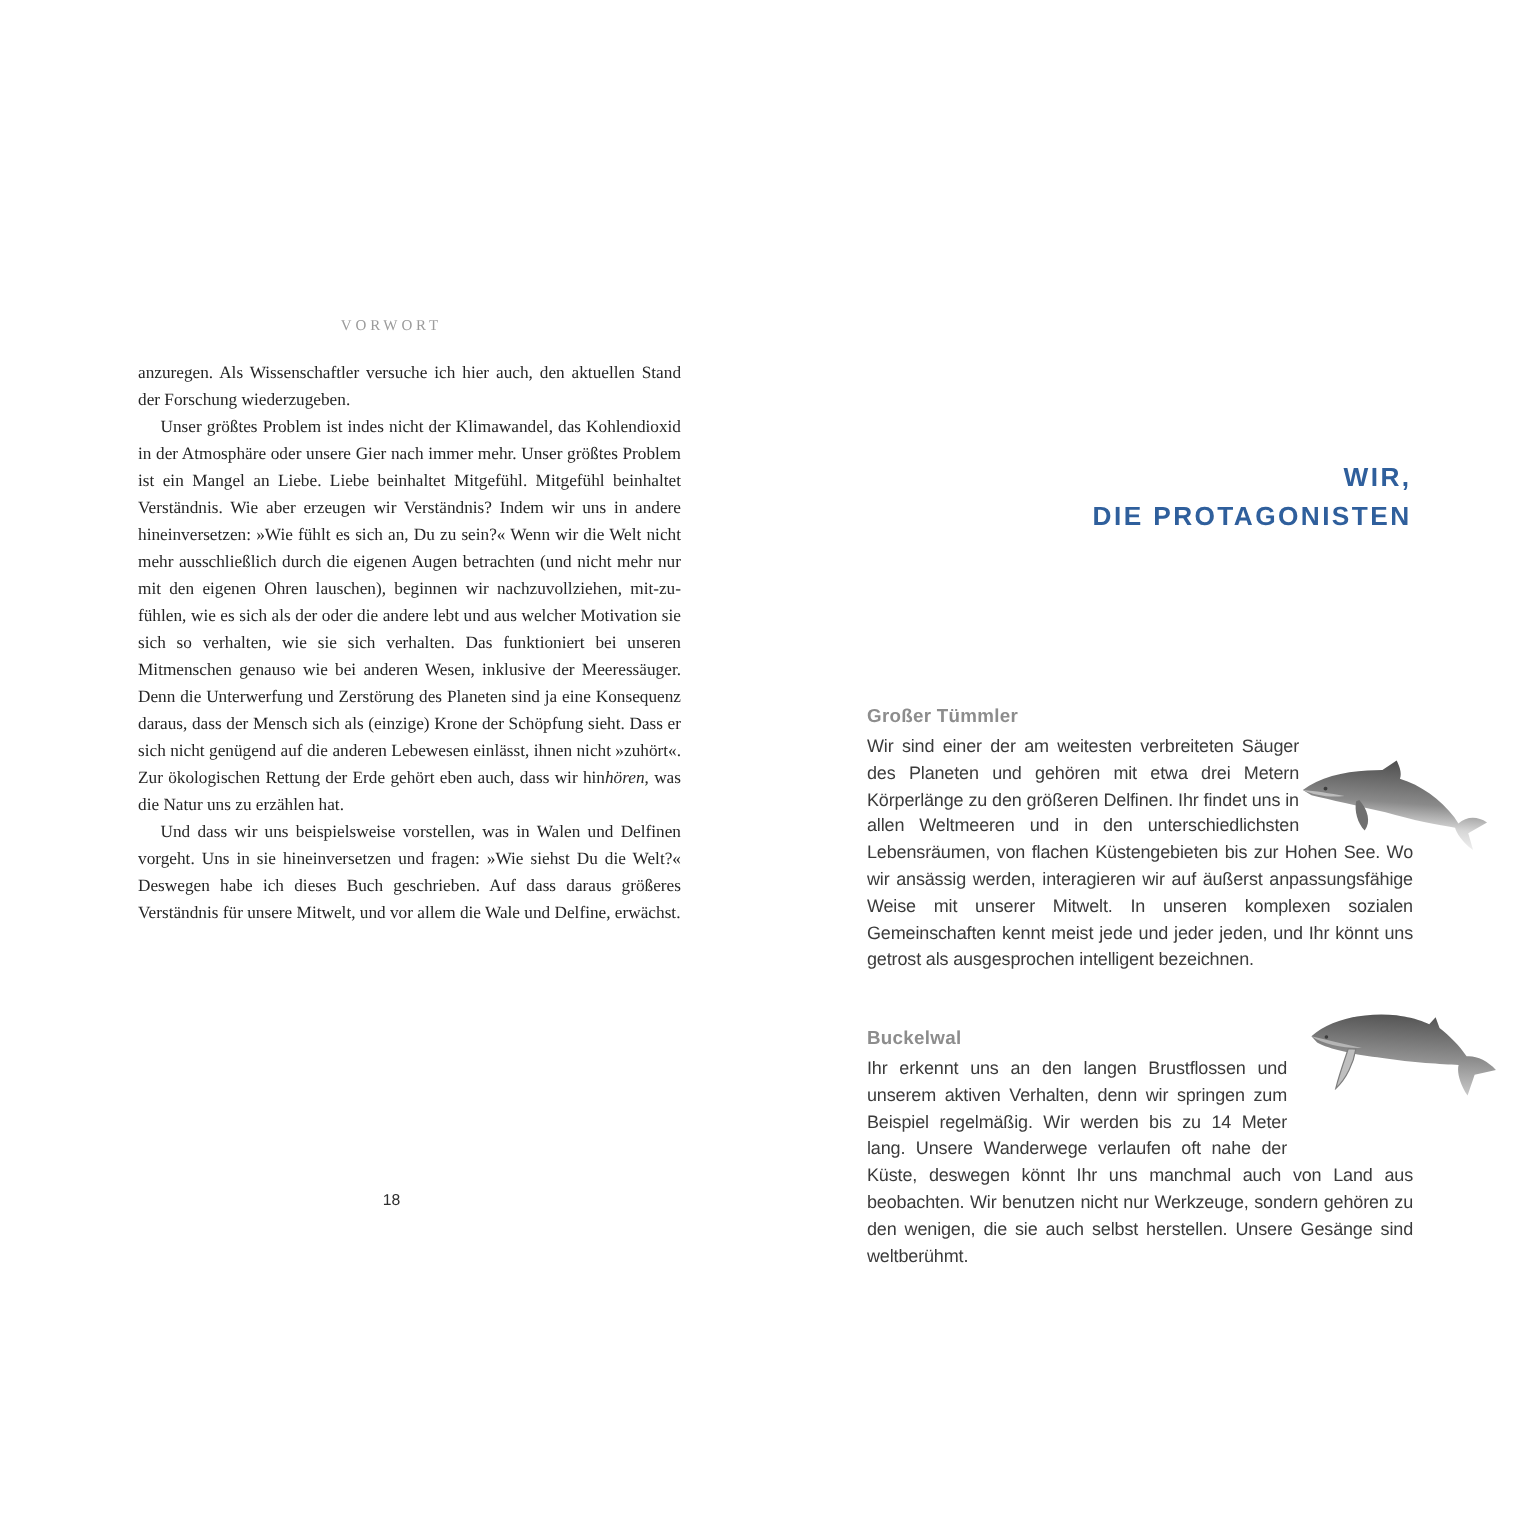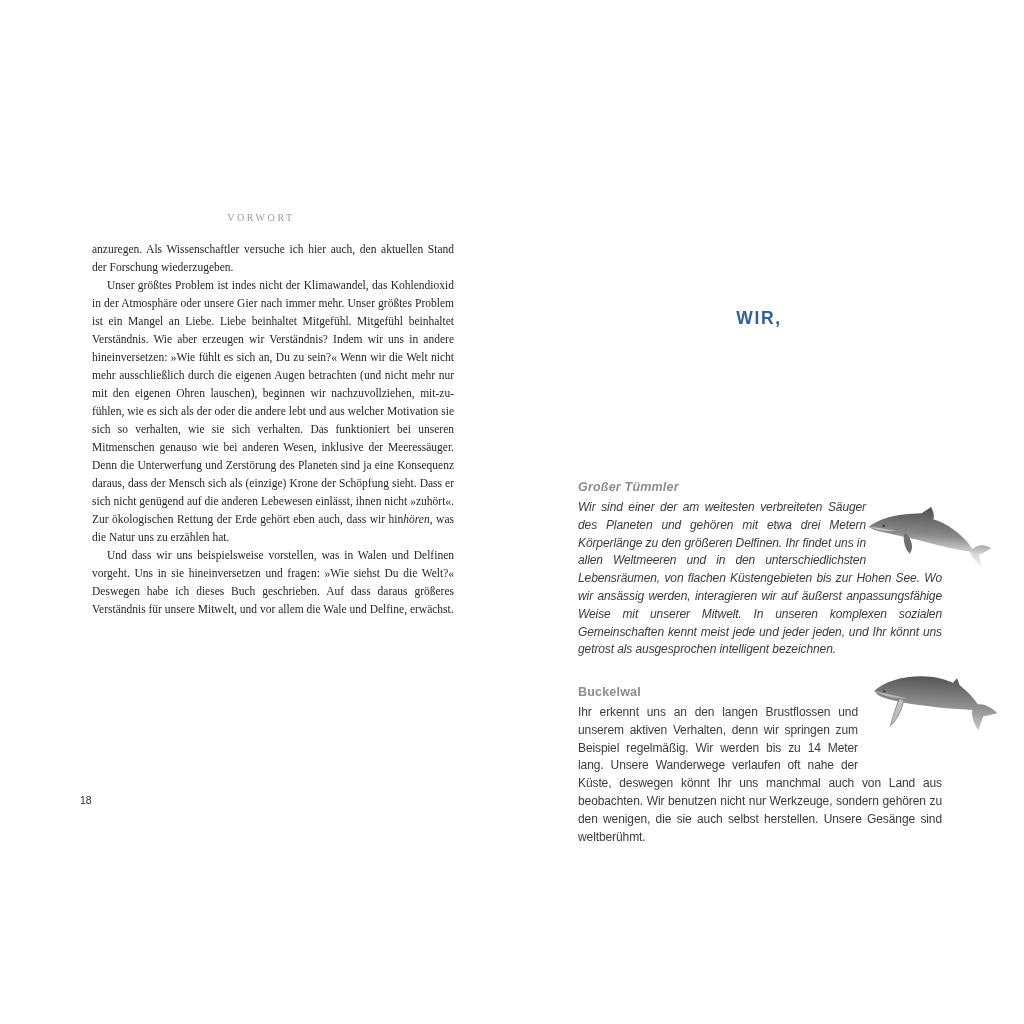--- a/index.html
+++ b/index.html
@@ -19,39 +19,39 @@
   .left-body{
     position:absolute;left:92px;top:240px;width:362px;
     font-size:11.5px;line-height:18px;color:#262626;
     text-align:justify;
   }
   .left-body p{margin:0;}
   .left-body p.indent{text-indent:15px;}
   .left-body em{font-style:italic;}
 
   .page-num{
-    position:absolute;top:794px;width:362px;
+    position:absolute;top:794px;width:362px;text-align:center;
     font-family:"Liberation Sans",sans-serif;font-size:10.5px;color:#2e2e2e;
   }
   .pn-left{left:80px;}
   .pn-right{left:577px;width:364px;}
 
   
   .chapter-title{
     position:absolute;left:577px;top:305px;width:364px;
-    text-align:center;color:#2f5f9c;
+    text-align:right;color:#2f5f9c;
     font-family:"Liberation Sans",sans-serif;font-weight:bold;
     font-size:17.5px;line-height:26px;letter-spacing:1.6px;
   }
   .intro{
     position:absolute;left:578px;top:395px;width:364px;
     font-size:11.5px;line-height:18px;color:#262626;text-align:justify;margin:0;
   }
   .section{position:absolute;left:578px;width:364px;}
-  .sec-1{top:480px;font-style:italic;}
+  .sec-1{top:470px;}
   .sec-2{top:653px;margin-top:32px;}
   .sec-head{
     font-family:"Liberation Sans",sans-serif;font-size:12.5px;
     color:#8d8d8d;margin:0 0 5px 0;font-weight:bold;letter-spacing:0.2px;
   }
   .sec-body{
     font-family:"Liberation Sans",sans-serif;font-size:12px;
     line-height:17.8px;color:#3b3b3b;text-align:justify;letter-spacing:-0.1px;
   }
   .wrap-sp{float:right;}
@@ -72,20 +72,21 @@
   <div class="left-body" id="left-body">
       <p class="para"><span>anzuregen. Als Wissenschaftler versuche ich hier auch, den aktuellen Stand der Forschung wiederzugeben.</span></p>
       <p class="para indent"><span>Unser größtes Problem ist indes nicht der Klimawandel, das Kohlendioxid in der Atmosphäre oder unsere Gier nach immer mehr. Unser größtes Problem ist ein Mangel an Liebe. Liebe beinhaltet Mitgefühl. Mitgefühl beinhaltet Verständnis. Wie aber erzeugen wir Verständnis? Indem wir uns in andere hineinversetzen: »Wie fühlt es sich an, Du zu sein?« Wenn wir die Welt nicht mehr ausschließlich durch die eigenen Augen betrachten (und nicht mehr nur mit den eigenen Ohren lauschen), beginnen wir nachzuvollziehen, mit-zu-fühlen, wie es sich als der oder die andere lebt und aus welcher Motivation sie sich so verhalten, wie sie sich verhalten. Das funktioniert bei unseren Mitmenschen genauso wie bei anderen Wesen, inklusive der Meeressäuger. Denn die Unterwerfung und Zerstörung des Planeten sind ja eine Konsequenz daraus, dass der Mensch sich als (einzige) Krone der Schöpfung sieht. Dass er sich nicht genügend auf die anderen Lebewesen einlässt, ihnen nicht »zuhört«. Zur ökologischen Rettung der Erde gehört eben auch, dass wir hin</span><em>hören</em><span>, was die Natur uns zu erzählen hat.</span></p>
       <p class="para indent"><span>Und dass wir uns beispielsweise vorstellen, was in Walen und Delfinen vorgeht. Uns in sie hineinversetzen und fragen: »Wie siehst Du die Welt?« Deswegen habe ich dieses Buch geschrieben. Auf dass daraus größeres Verständnis für unsere Mitwelt, und vor allem die Wale und Delfine, erwächst.</span></p>
     </div>
 
   <div class="page-num pn-left">18</div>
 
   <div class="chapter-title">
     <div>WIR,</div>
+    <div>DIE PROTAGONISTEN</div>
   </div>
 
 
   <div class="section sec-1">
     <h3 class="sec-head">Großer Tümmler</h3>
     <div class="sec-body"><span class="wrap-sp sp-1"></span><span>Wir sind einer der am weitesten verbreiteten Säuger des Planeten und gehören mit etwa drei Metern Körperlänge zu den größeren Delfinen. Ihr findet uns in allen Weltmeeren und in den unterschiedlichsten Lebensräumen, von flachen Küstengebieten bis zur Hohen See. Wo wir ansässig werden, interagieren wir auf äußerst anpassungsfähige Weise mit unserer Mitwelt. In unseren komplexen sozialen Gemeinschaften kennt meist jede und jeder jeden, und Ihr könnt uns getrost als ausgesprochen intelligent bezeichnen.</span></div>
   </div>
 
   <svg class="illus illus-dolphin" viewBox="0 0 128 62" xmlns="http://www.w3.org/2000/svg">
     <defs>

